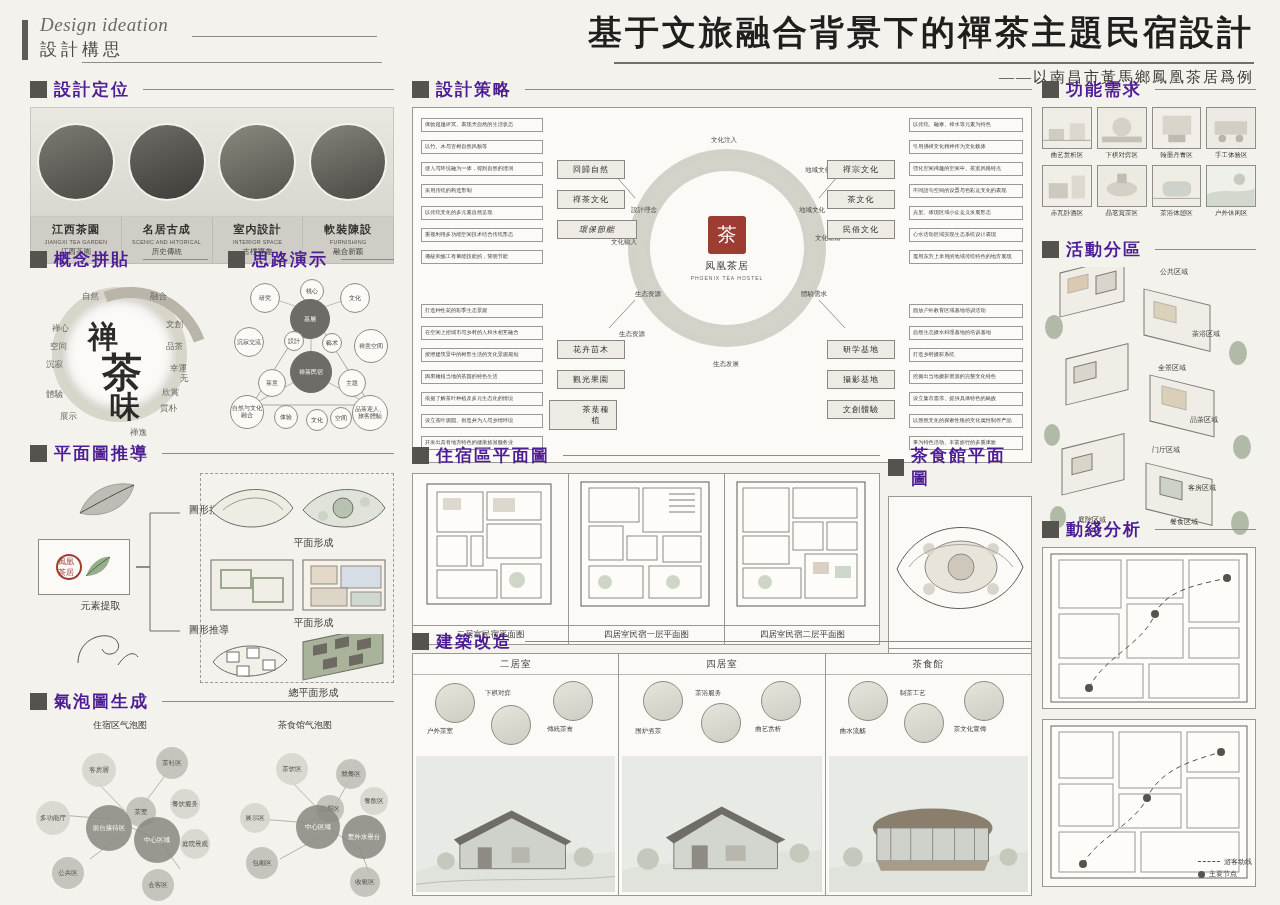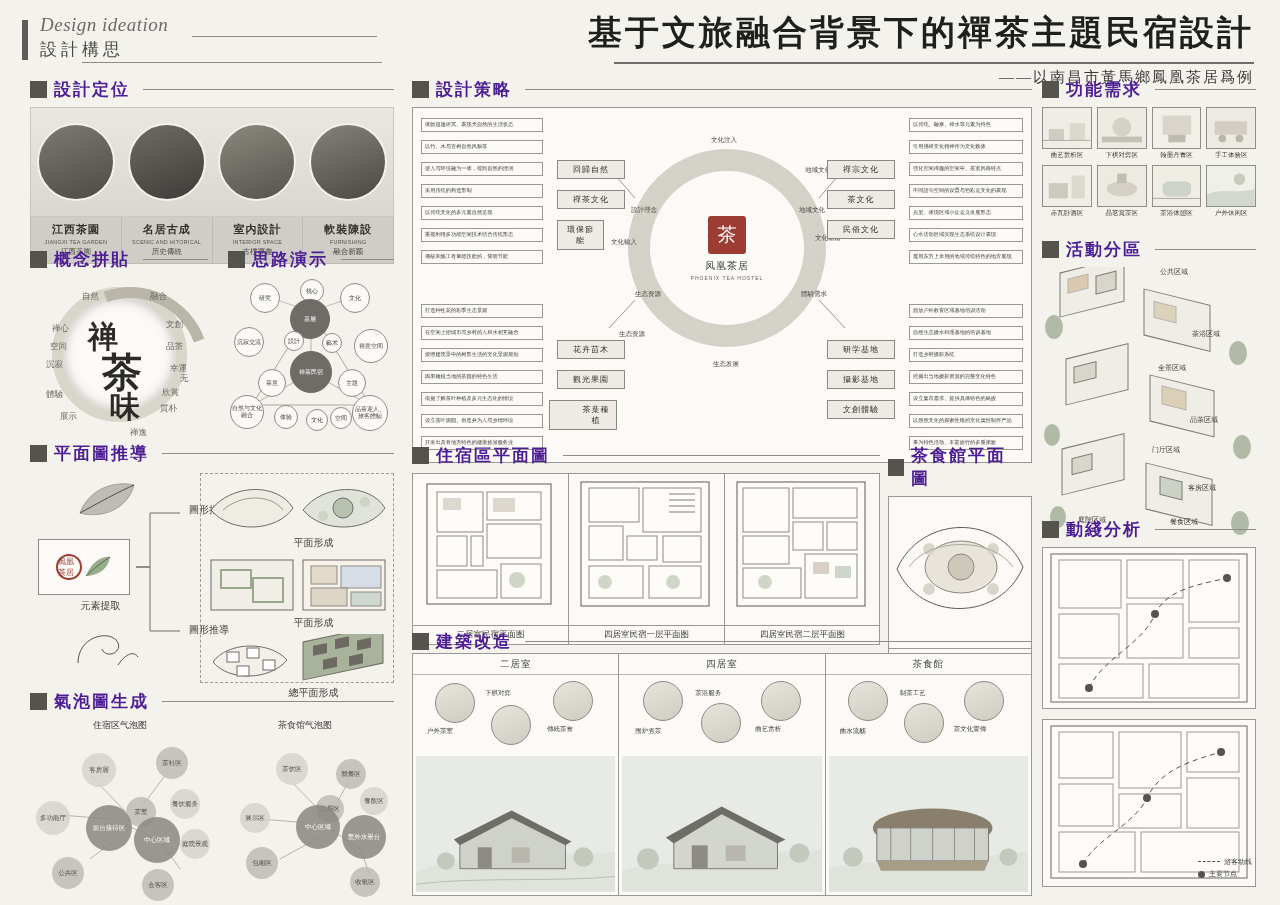--- a/index.html
+++ b/index.html
@@ -440,21 +440,21 @@
       <div class="cbox" style="left:8px;top:196px;width:122px;">打造种性花的彩季生态景观</div>
       <div class="cbox" style="left:8px;top:218px;width:122px;">在空间上把城市与乡村的人和水相互融合</div>
       <div class="cbox" style="left:8px;top:240px;width:122px;">按照建筑景中的树形生活的文化景观规划</div>
       <div class="cbox" style="left:8px;top:262px;width:122px;">因果種植当地的茶园的特色生活</div>
       <div class="cbox" style="left:8px;top:284px;width:122px;">依据了解茶叶种植及多元生态化的情境</div>
       <div class="cbox" style="left:8px;top:306px;width:122px;">设立茶叶观园、创造并为人与乡情环境</div>
       <div class="cbox" style="left:8px;top:328px;width:122px;">开发出具有地方特色的健康旅游服务业</div>
 
       <div class="ctag" style="left:144px;top:52px;width:68px;">回歸自然</div>
       <div class="ctag" style="left:144px;top:82px;width:68px;">禪茶文化</div>
-      <div class="ctag" style="left:144px;top:112px;width:47px;">環保節能</div>
+      <div class="ctag" style="left:144px;top:112px;width:80px;font-style:italic;">環保節能</div>
       <div class="ctag" style="left:144px;top:232px;width:68px;">花卉苗木</div>
       <div class="ctag" style="left:144px;top:262px;width:68px;">觀光果園</div>
       <div class="ctag" style="left:136px;top:292px;width:68px;padding-left:32px;">茶葉種植</div>
 
       <div class="ctag" style="left:414px;top:52px;width:68px;">禪宗文化</div>
       <div class="ctag" style="left:414px;top:82px;width:68px;">茶文化</div>
       <div class="ctag" style="left:414px;top:112px;width:68px;">民俗文化</div>
       <div class="ctag" style="left:414px;top:232px;width:68px;">研学基地</div>
       <div class="ctag" style="left:414px;top:262px;width:68px;">攝影基地</div>
       <div class="ctag" style="left:414px;top:292px;width:68px;">文創體驗</div>

